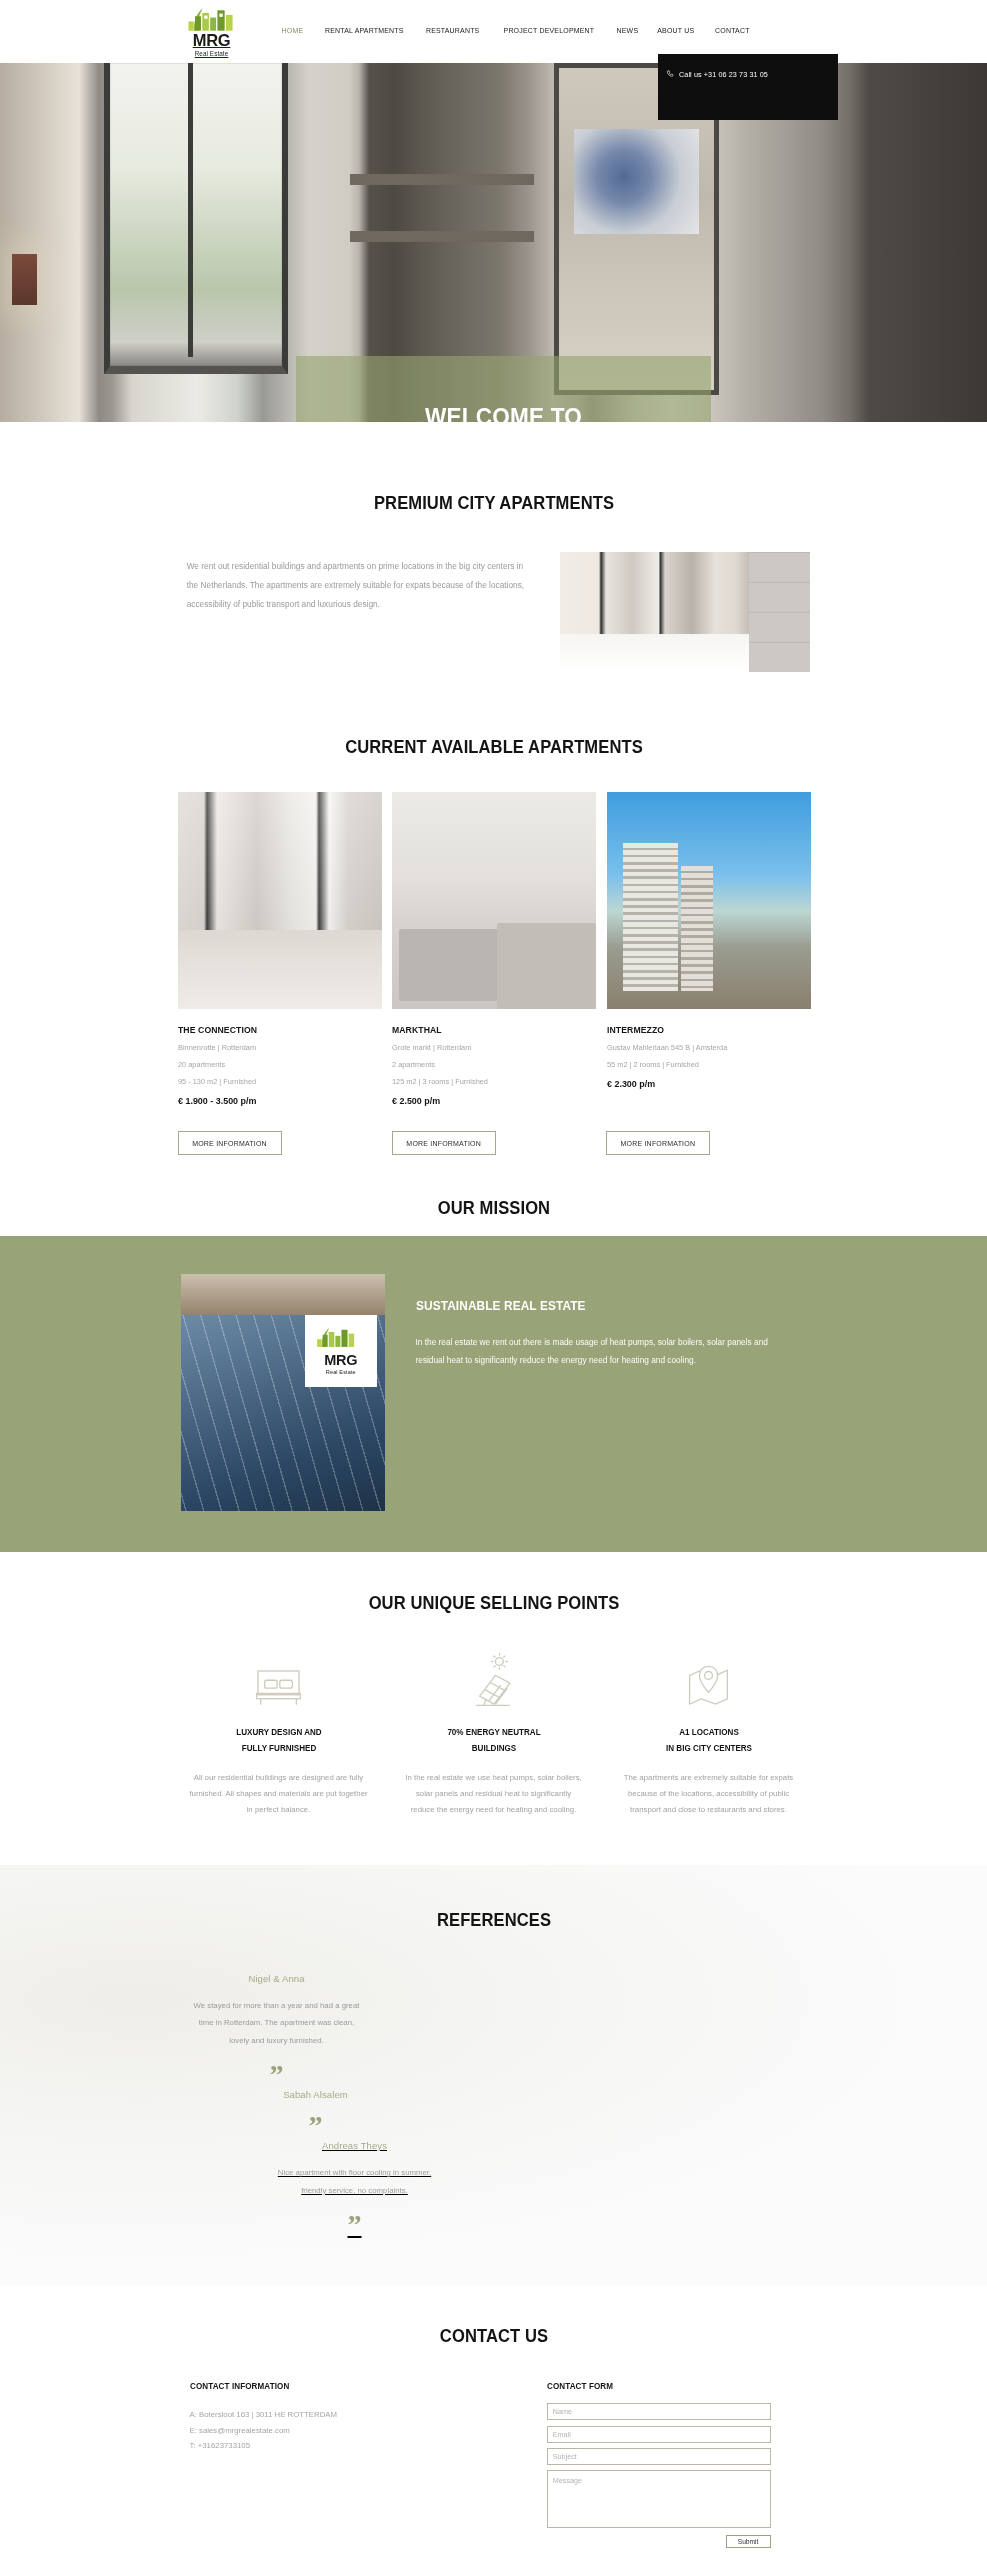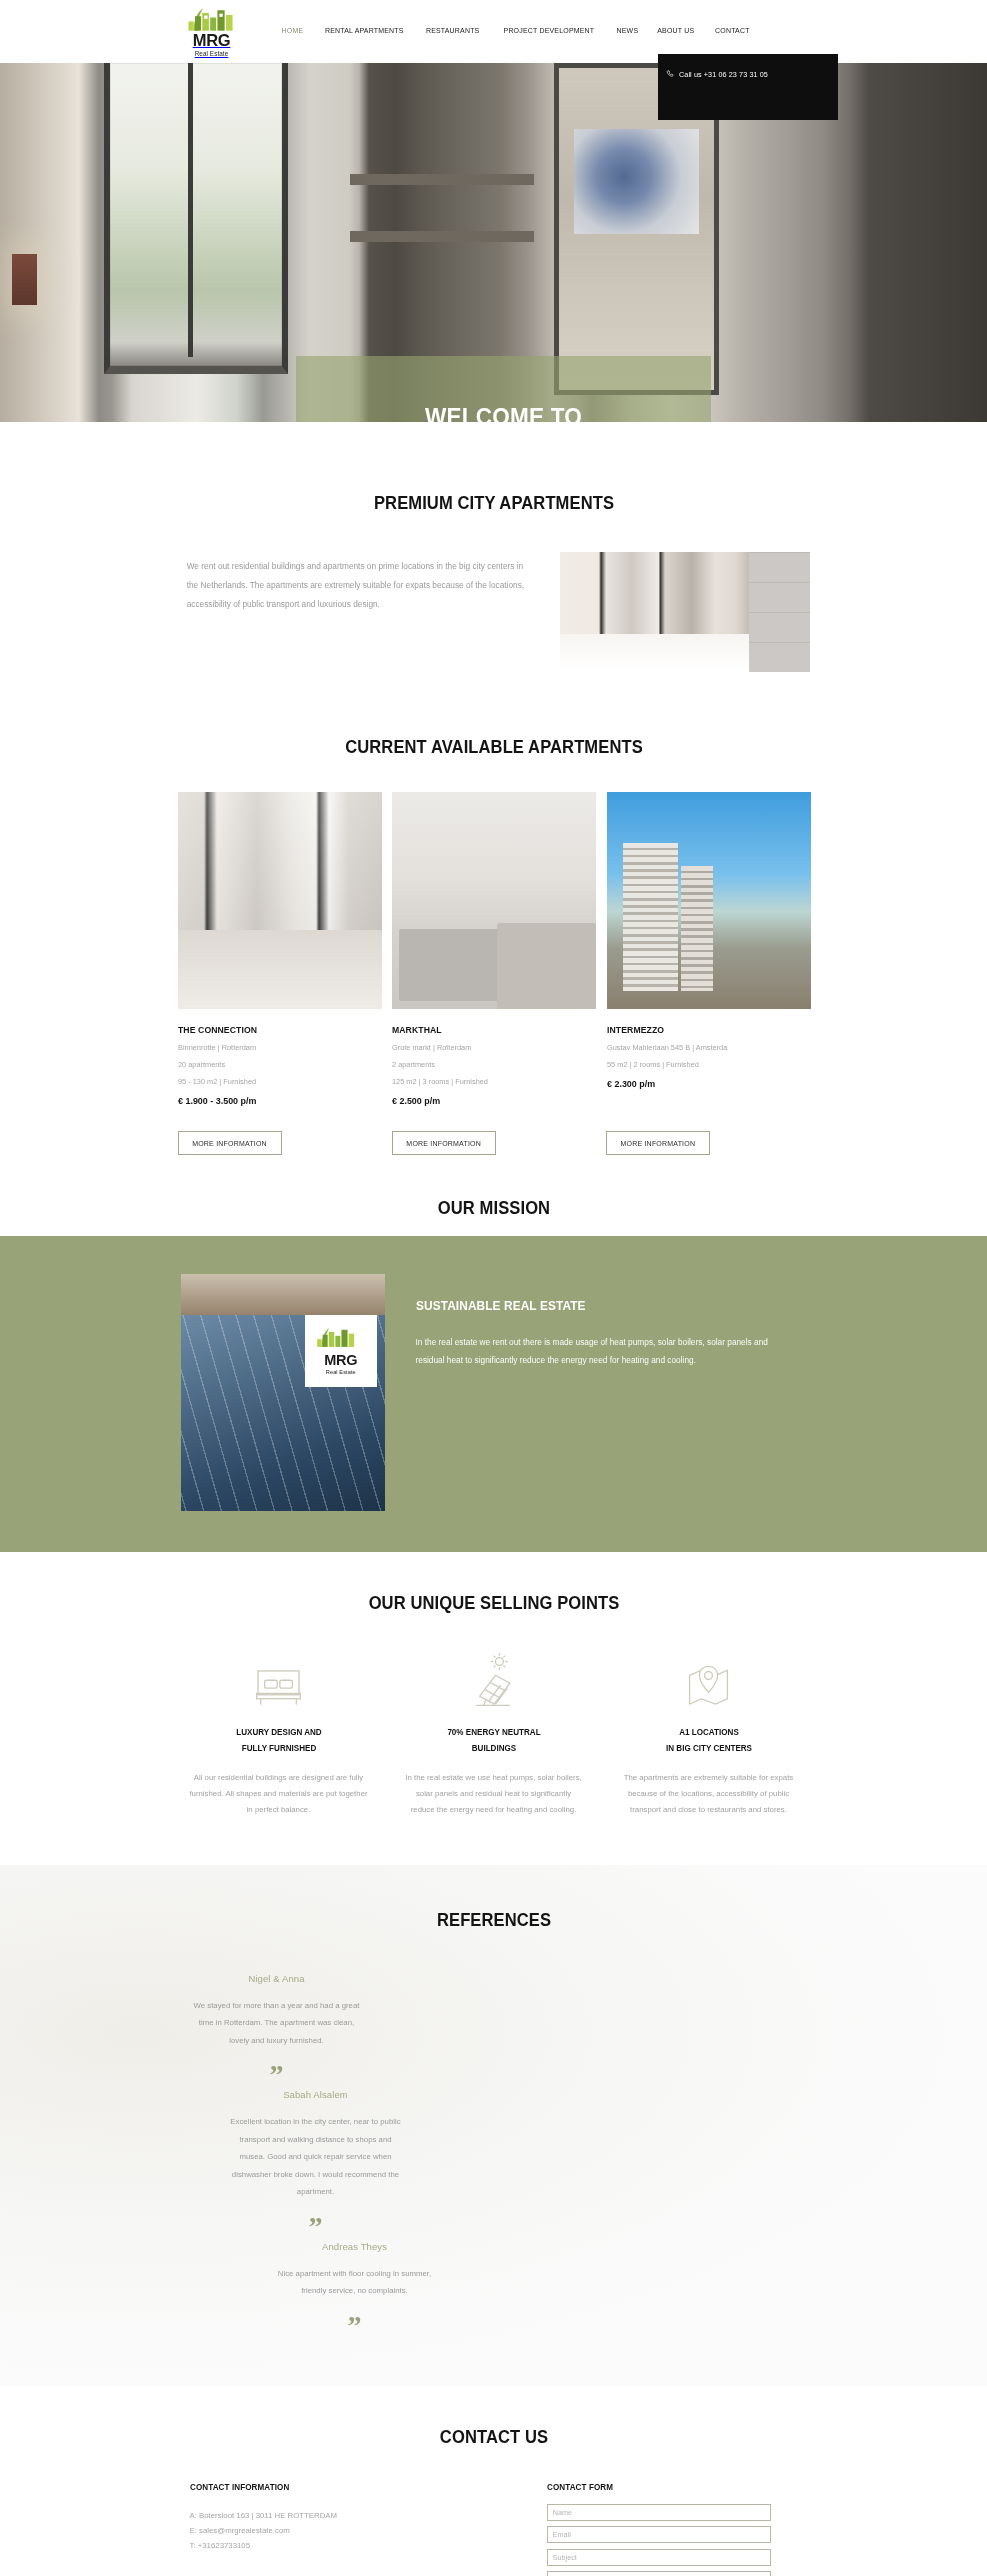--- a/index.html
+++ b/index.html
@@ -412,21 +412,21 @@
   #refs {
     padding-top: 45px;
     padding-bottom: 46px;
     background:
       radial-gradient(ellipse at 14% 32%, #efeee9 0%, #f7f7f6 42%, #fbfbfb 70%),
       linear-gradient(180deg,#fafaf9,#f6f6f5);
   }
   .refs-grid { display: flex; margin-top: 42px; flex-direction: column; }
   .ref-col { width: 276px; text-align: center; }
   .ref-col.c1 { margin-left: -39px; }
-  .ref-col.c3 { margin-left: 39px; }
+  .ref-col.c3 { margin-left: 39px; text-decoration: underline; }
   .ref-name {
     color: #a6ab84;
     font-size: 9.5px;
     letter-spacing: 0.1px;
   }
   .ref-quote {
     color: #9b9b9b;
     font-size: 7.8px;
     line-height: 2.25;
     margin-top: 13px;
@@ -739,21 +739,20 @@
     <div class="refs-grid">
 
       <div class="ref-col c1">
         <div class="ref-name">Nigel &amp; Anna</div>
         <p class="ref-quote">We stayed for more than a year and had a great time in Rotterdam. The apartment was clean, lovely and luxury furnished.</p>
         <span class="qmark">”</span>
       </div>
 
       <div class="ref-col c2">
         <div class="ref-name">Sabah Alsalem</div>
-        <p class="ref-quote">Excellent location in the city center, near to public transport and walking distance to shops and musea. Good and quick repair service when dishwasher broke down. I would recommend the apartment.</p>
         <span class="qmark">”</span>
       </div>
 
       <div class="ref-col c3">
         <div class="ref-name">Andreas Theys</div>
         <p class="ref-quote">Nice apartment with floor cooling in summer, friendly service, no complaints.</p>
         <span class="qmark">”</span>
       </div>
 
     </div>

